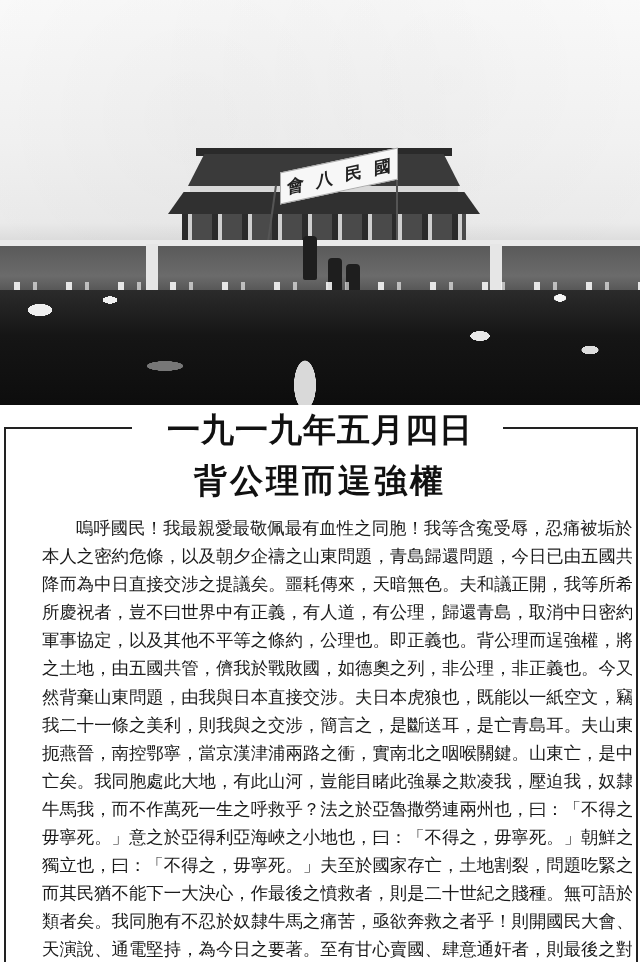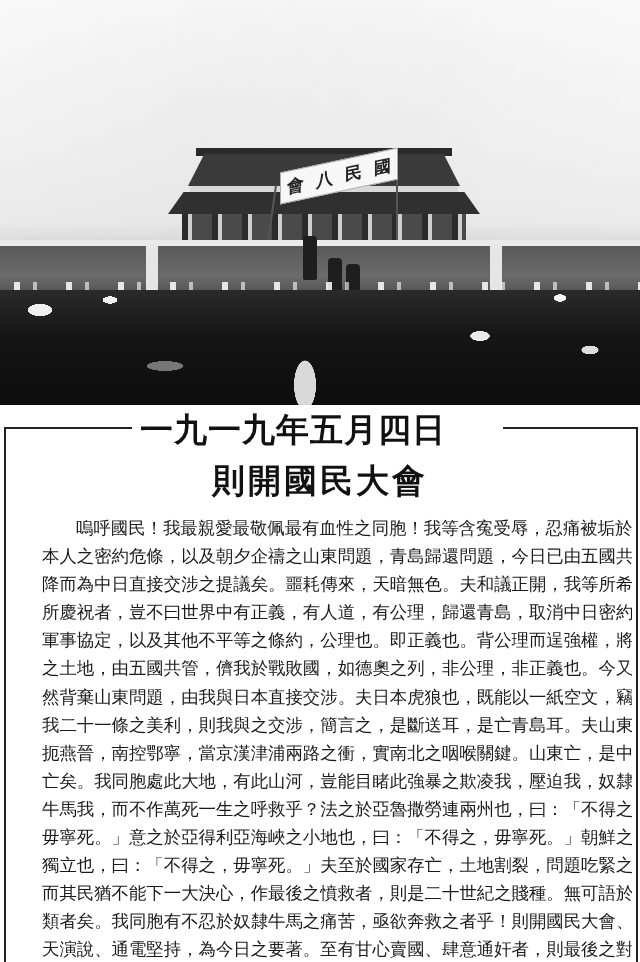--- a/index.html
+++ b/index.html
@@ -33,21 +33,21 @@
       radial-gradient(ellipse 10px 6px at 560px 8px, #f5f5f5 60%, transparent 62%),
       linear-gradient(#2b2b2b, #151515 40%, #0d0d0d); }
   .flags { position: absolute; left: 0; top: 282px; width: 640px; height: 20px; background: repeating-linear-gradient(90deg, transparent 0 14px, rgba(255,255,255,0.85) 14px 20px, transparent 20px 33px, rgba(255,255,255,0.6) 33px 37px, transparent 37px 52px); }
 
   
   .frame { position: absolute; left: 4px; top: 427px; width: 630px; height: 540px; border-left: 2px solid #222; border-right: 2px solid #222; }
   .frame-top-left { position: absolute; left: 4px; top: 427px; width: 128px; height: 0; border-top: 2px solid #222; }
   .frame-top-right { position: absolute; left: 503px; top: 427px; width: 133px; height: 0; border-top: 2px solid #222; }
 
   
-  .date-heading { position: absolute; left: 140px; top: 412px; width: 360px; font-family: "DejaVu Serif", serif; font-weight: bold; font-size: 33px; letter-spacing: 1px; line-height: 36px; color: #111; white-space: nowrap; }
+  .date-heading { position: absolute; left: 140px; top: 412px; width: 360px; text-align: center; font-family: "DejaVu Serif", serif; font-weight: bold; font-size: 33px; letter-spacing: 1px; line-height: 36px; color: #111; white-space: nowrap; }
   .title-heading { position: absolute; left: 120px; top: 462px; width: 400px; text-align: center; font-family: "DejaVu Serif", serif; font-weight: bold; font-size: 33px; letter-spacing: 3px; line-height: 38px; color: #111; white-space: nowrap; }
 
   
   .declaration { position: absolute; left: 42px; top: 514px; width: 590px; font-family: "DejaVu Serif", serif; font-size: 17.4px; line-height: 28.1px; color: #1a1a1a; }
   .declaration .line { display: block; white-space: nowrap; overflow: hidden; height: 28.1px; }
   .declaration .line.indent { padding-left: 34px; }
 </style>
 </head>
 <body>
 
@@ -76,21 +76,21 @@
   <div class="speaker" style="left:346px; top:264px; width:14px; height:36px;"></div>
   <div class="flags"></div>
   <div class="crowd"></div>
 </div>
 
 <div class="frame"></div>
 <div class="frame-top-left"></div>
 <div class="frame-top-right"></div>
 
 <div class="date-heading">一九一九年五月四日</div>
-<div class="title-heading">則開國民大會</div>
+<div class="title-heading">背公理而逞強權</div>
 
 <div class="declaration">
   <span class="line indent">嗚呼國民！我最親愛最敬佩最有血性之同胞！我等含寃受辱，忍痛被垢於日</span>
   <span class="line">本人之密約危條，以及朝夕企禱之山東問題，青島歸還問題，今日已由五國共管，</span>
   <span class="line">降而為中日直接交涉之提議矣。噩耗傳來，天暗無色。夫和議正開，我等所希冀</span>
   <span class="line">所慶祝者，豈不曰世界中有正義，有人道，有公理，歸還青島，取消中日密約，</span>
   <span class="line">軍事協定，以及其他不平等之條約，公理也。即正義也。背公理而逞強權，將我</span>
   <span class="line">之土地，由五國共管，儕我於戰敗國，如德奧之列，非公理，非正義也。今又顯</span>
   <span class="line">然背棄山東問題，由我與日本直接交涉。夫日本虎狼也，既能以一紙空文，竊掠</span>
   <span class="line">我二十一條之美利，則我與之交涉，簡言之，是斷送耳，是亡青島耳。夫山東北</span>

